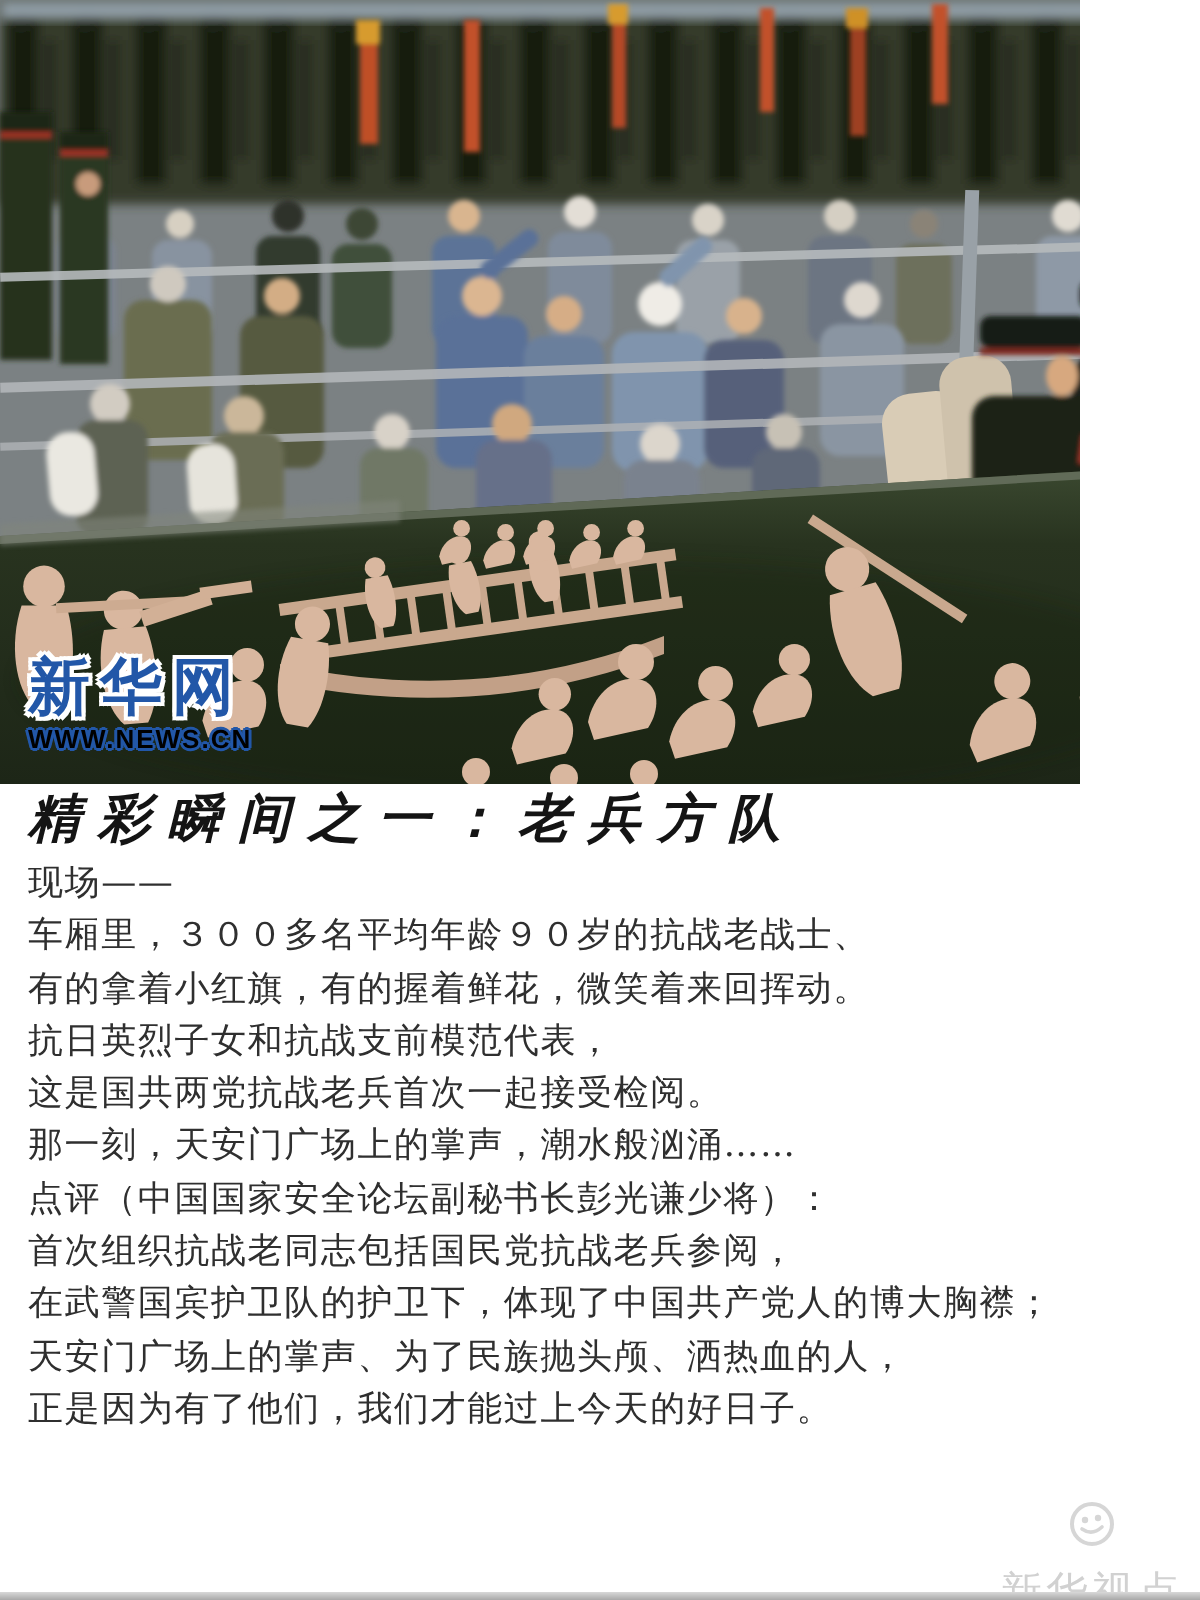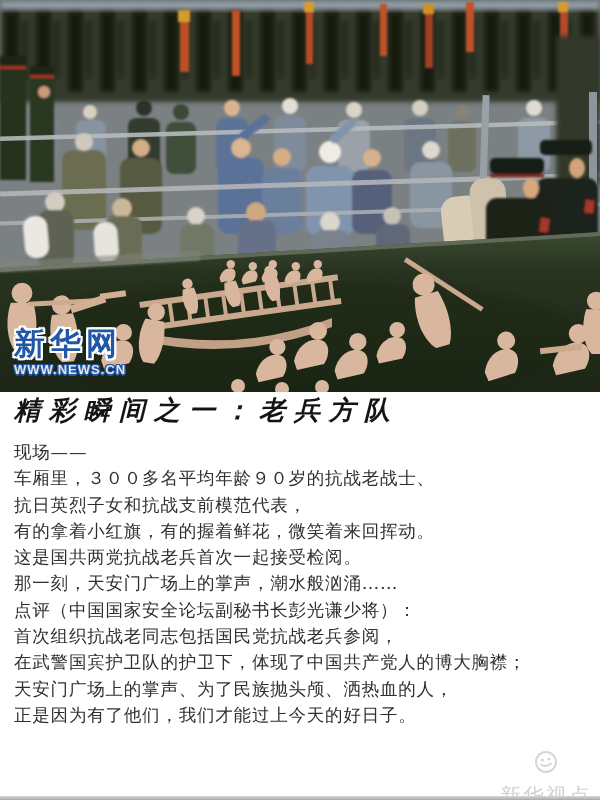--- a/index.html
+++ b/index.html
@@ -1,32 +1,32 @@
 <!DOCTYPE html>
 <html><head>
 <meta charset="utf-8">
 <style>
   html,body{margin:0;padding:0;background:#fff;}
   .page{position:relative;width:600px;height:800px;background:#fff;overflow:hidden;
         font-family:"DejaVu Serif", serif;}
   
-  .photo{position:absolute;left:0;top:0;width:600px;height:392px;overflow:hidden;background:#6e7569;}
+  .photo{position:absolute;left:0;top:0;width:540px;height:392px;overflow:hidden;background:#6e7569;}
   .photo svg{display:block;}
   
   .xinhua-logo{position:absolute;left:14px;top:328px;line-height:1;
                font-family:"Liberation Sans", sans-serif;}
   .logo-cn{font-size:31px;font-weight:900;letter-spacing:5px;color:#2257a8;
      text-shadow:-2px 0 0 #fff,2px 0 0 #fff,0 -2px 0 #fff,0 2px 0 #fff,
                  -2px -2px 0 #fff,2px 2px 0 #fff,-2px 2px 0 #fff,2px -2px 0 #fff;}
-  .logo-url{margin-top:4px;font-size:13px;font-weight:bold;letter-spacing:1px;color:#e5e5e5;
+  .logo-url{margin-top:4px;font-size:13px;font-weight:bold;letter-spacing:1px;color:#000000;
      text-shadow:-1.5px 0 0 #2257a8,1.5px 0 0 #2257a8,0 -1.5px 0 #2257a8,0 1.5px 0 #2257a8,
                  -1px -1px 0 #2257a8,1px 1px 0 #2257a8,-1px 1px 0 #2257a8,1px -1px 0 #2257a8;}
   
   .article{position:absolute;left:0;top:392px;width:600px;padding:0;}
-  .title{margin:3px 0 14px 14px;font-size:26px;line-height:30px;font-weight:bold;font-style:italic;
+  .title{margin:3px 0 4px 14px;font-size:26px;line-height:30px;font-weight:bold;font-style:italic;
          letter-spacing:9px;color:#141414;}
   .lines{margin:0 10px 0 14px;}
   .lines p{margin:0;font-size:17.5px;line-height:26.3px;letter-spacing:0.8px;color:#2f2f2f;
            white-space:nowrap;}
   
   .viewpoint{position:absolute;right:8px;top:749px;display:flex;align-items:center;gap:7px;
              color:#c9c9c9;font-size:21px;letter-spacing:2px;opacity:.85;
              font-family:"Liberation Sans", sans-serif;flex-direction:column;}
   .bottom-bar{position:absolute;left:0;bottom:0;width:600px;height:4px;
               background:linear-gradient(#d8d8d8,#a8a8a8);}
@@ -254,22 +254,22 @@
       <div class="logo-cn">新华网</div>
       <div class="logo-url">WWW.NEWS.CN</div>
     </div>
   </div>
 
   <div class="article">
     <h1 class="title">精彩瞬间之一：老兵方队</h1>
     <div class="lines">
       <p>现场——</p>
       <p>车厢里，３００多名平均年龄９０岁的抗战老战士、</p>
+      <p>有的拿着小红旗，有的握着鲜花，微笑着来回挥动。</p>
       <p>抗日英烈子女和抗战支前模范代表，</p>
-      <p>有的拿着小红旗，有的握着鲜花，微笑着来回挥动。</p>
       <p>这是国共两党抗战老兵首次一起接受检阅。</p>
       <p>那一刻，天安门广场上的掌声，潮水般汹涌……</p>
       <p>点评（中国国家安全论坛副秘书长彭光谦少将）：</p>
       <p>首次组织抗战老同志包括国民党抗战老兵参阅，</p>
       <p>在武警国宾护卫队的护卫下，体现了中国共产党人的博大胸襟；</p>
       <p>天安门广场上的掌声、为了民族抛头颅、洒热血的人，</p>
       <p>正是因为有了他们，我们才能过上今天的好日子。</p>
     </div>
   </div>
 

